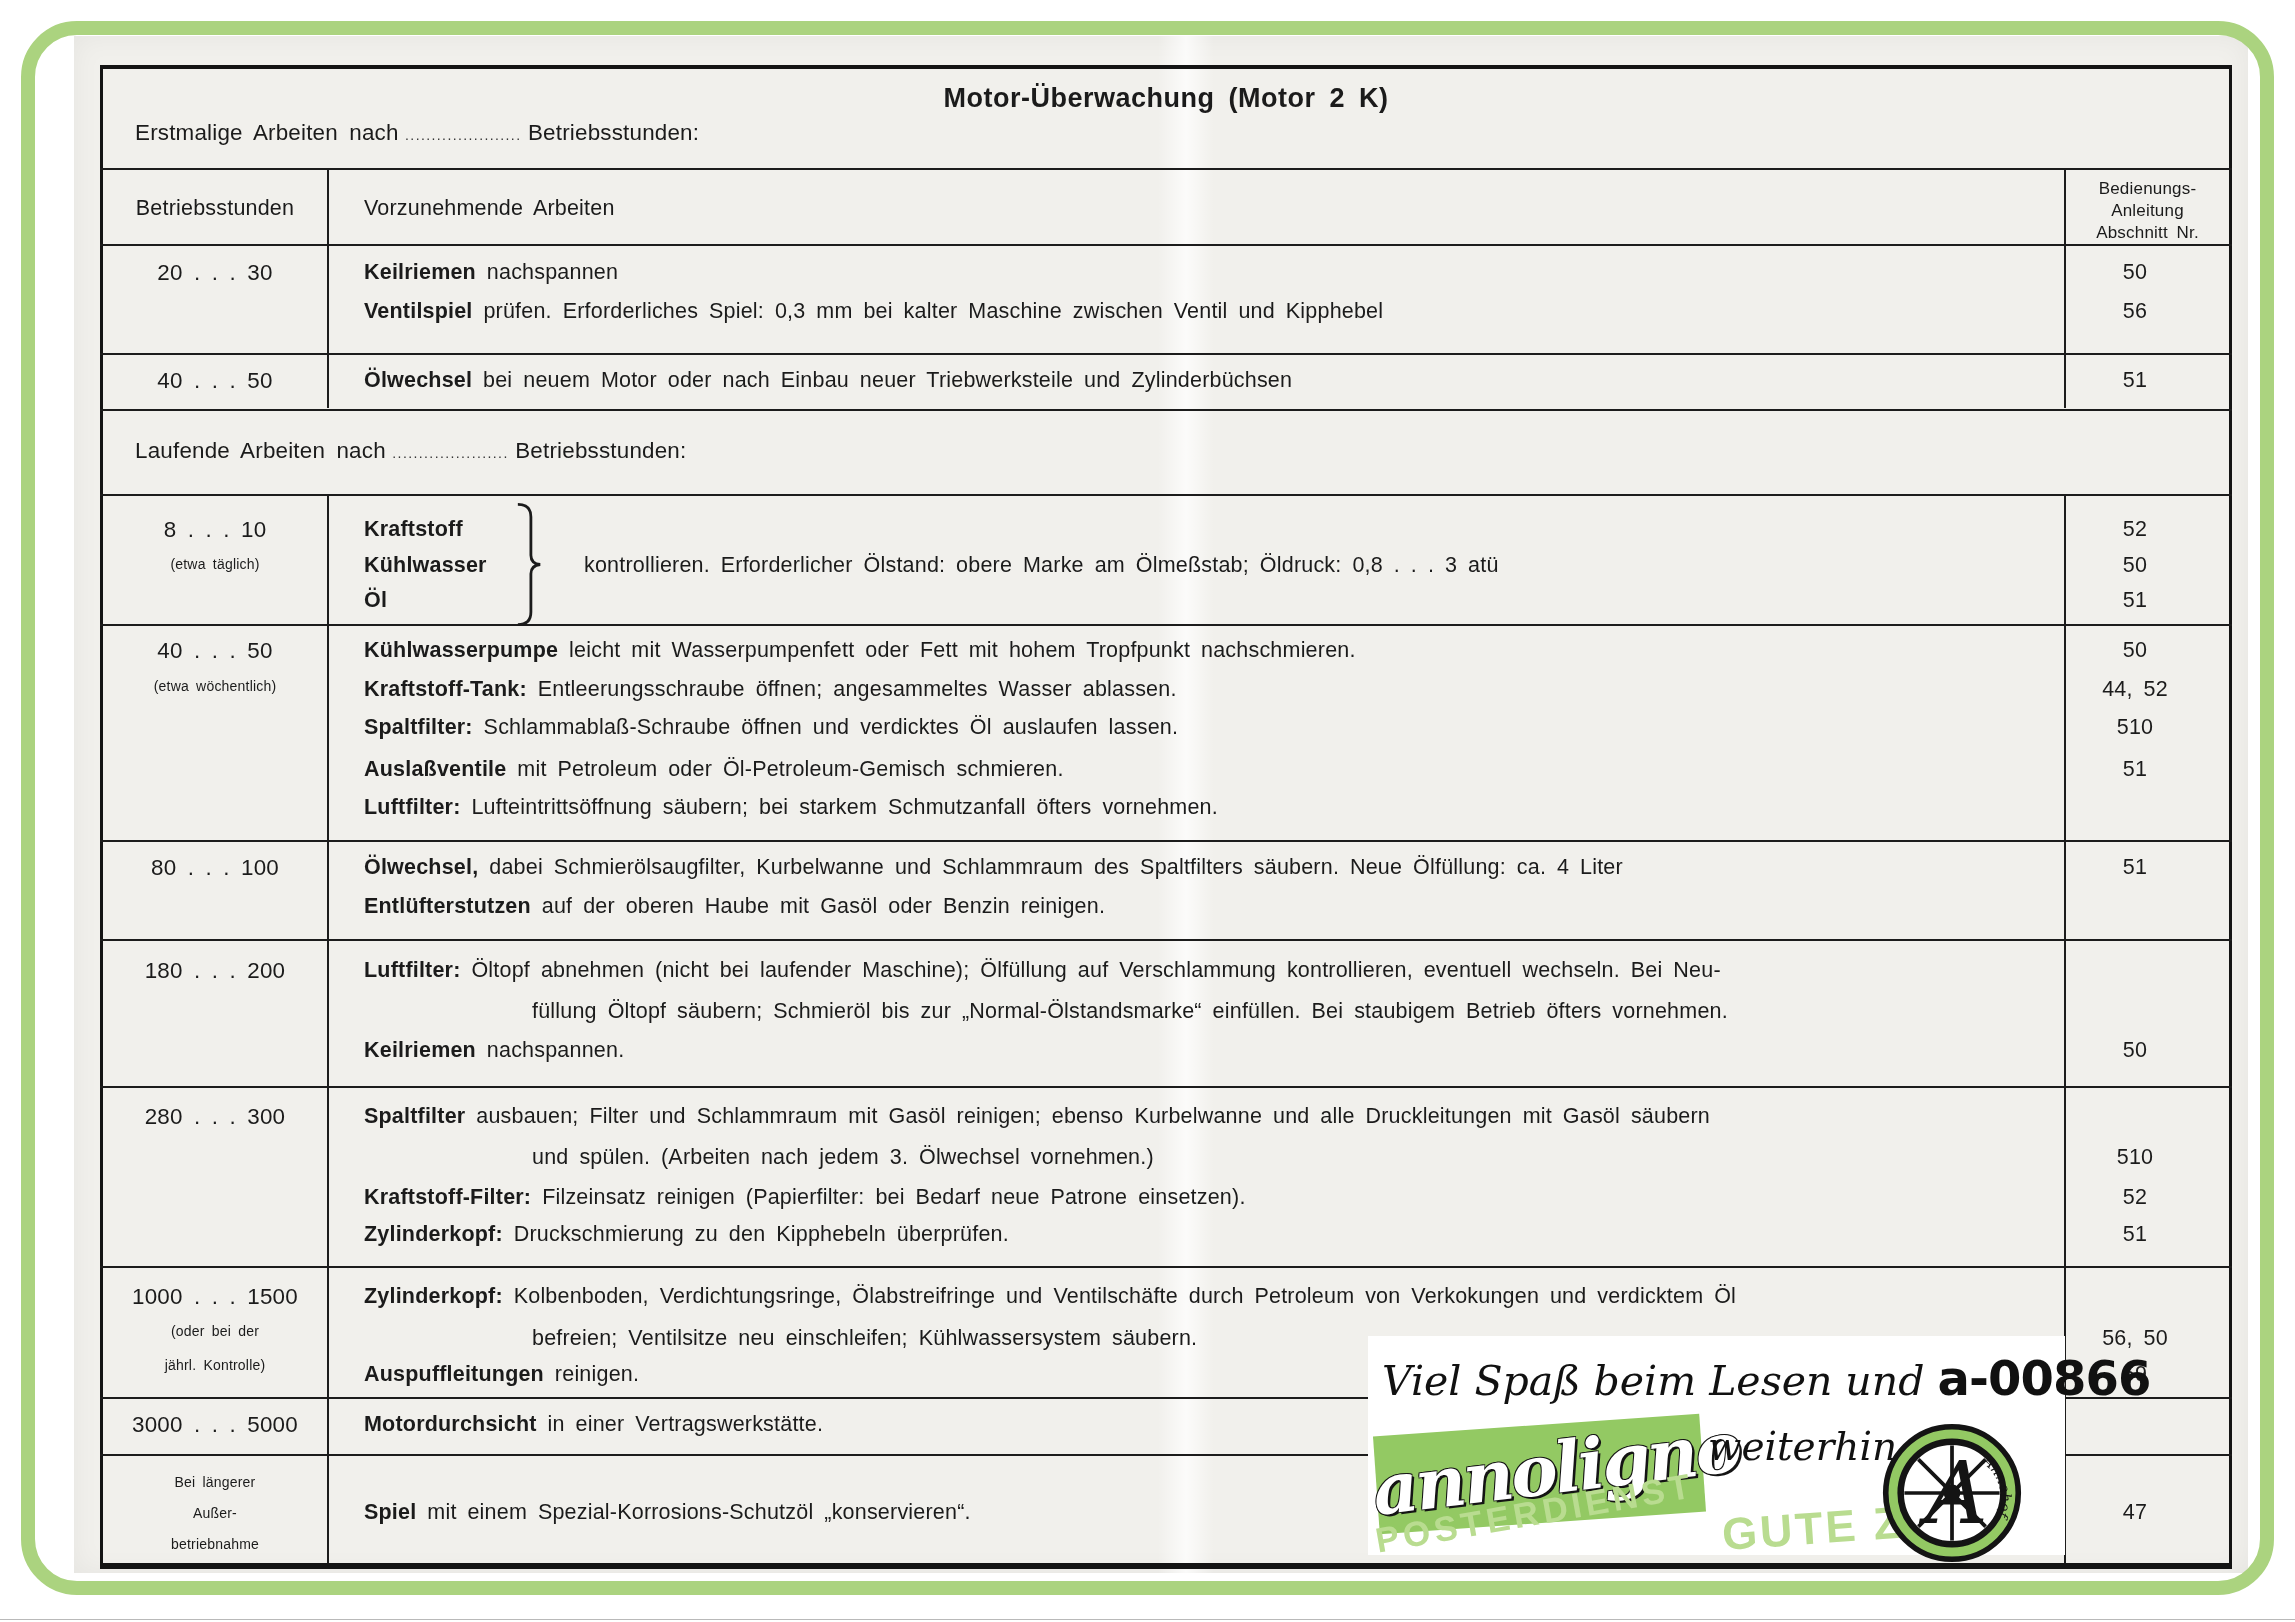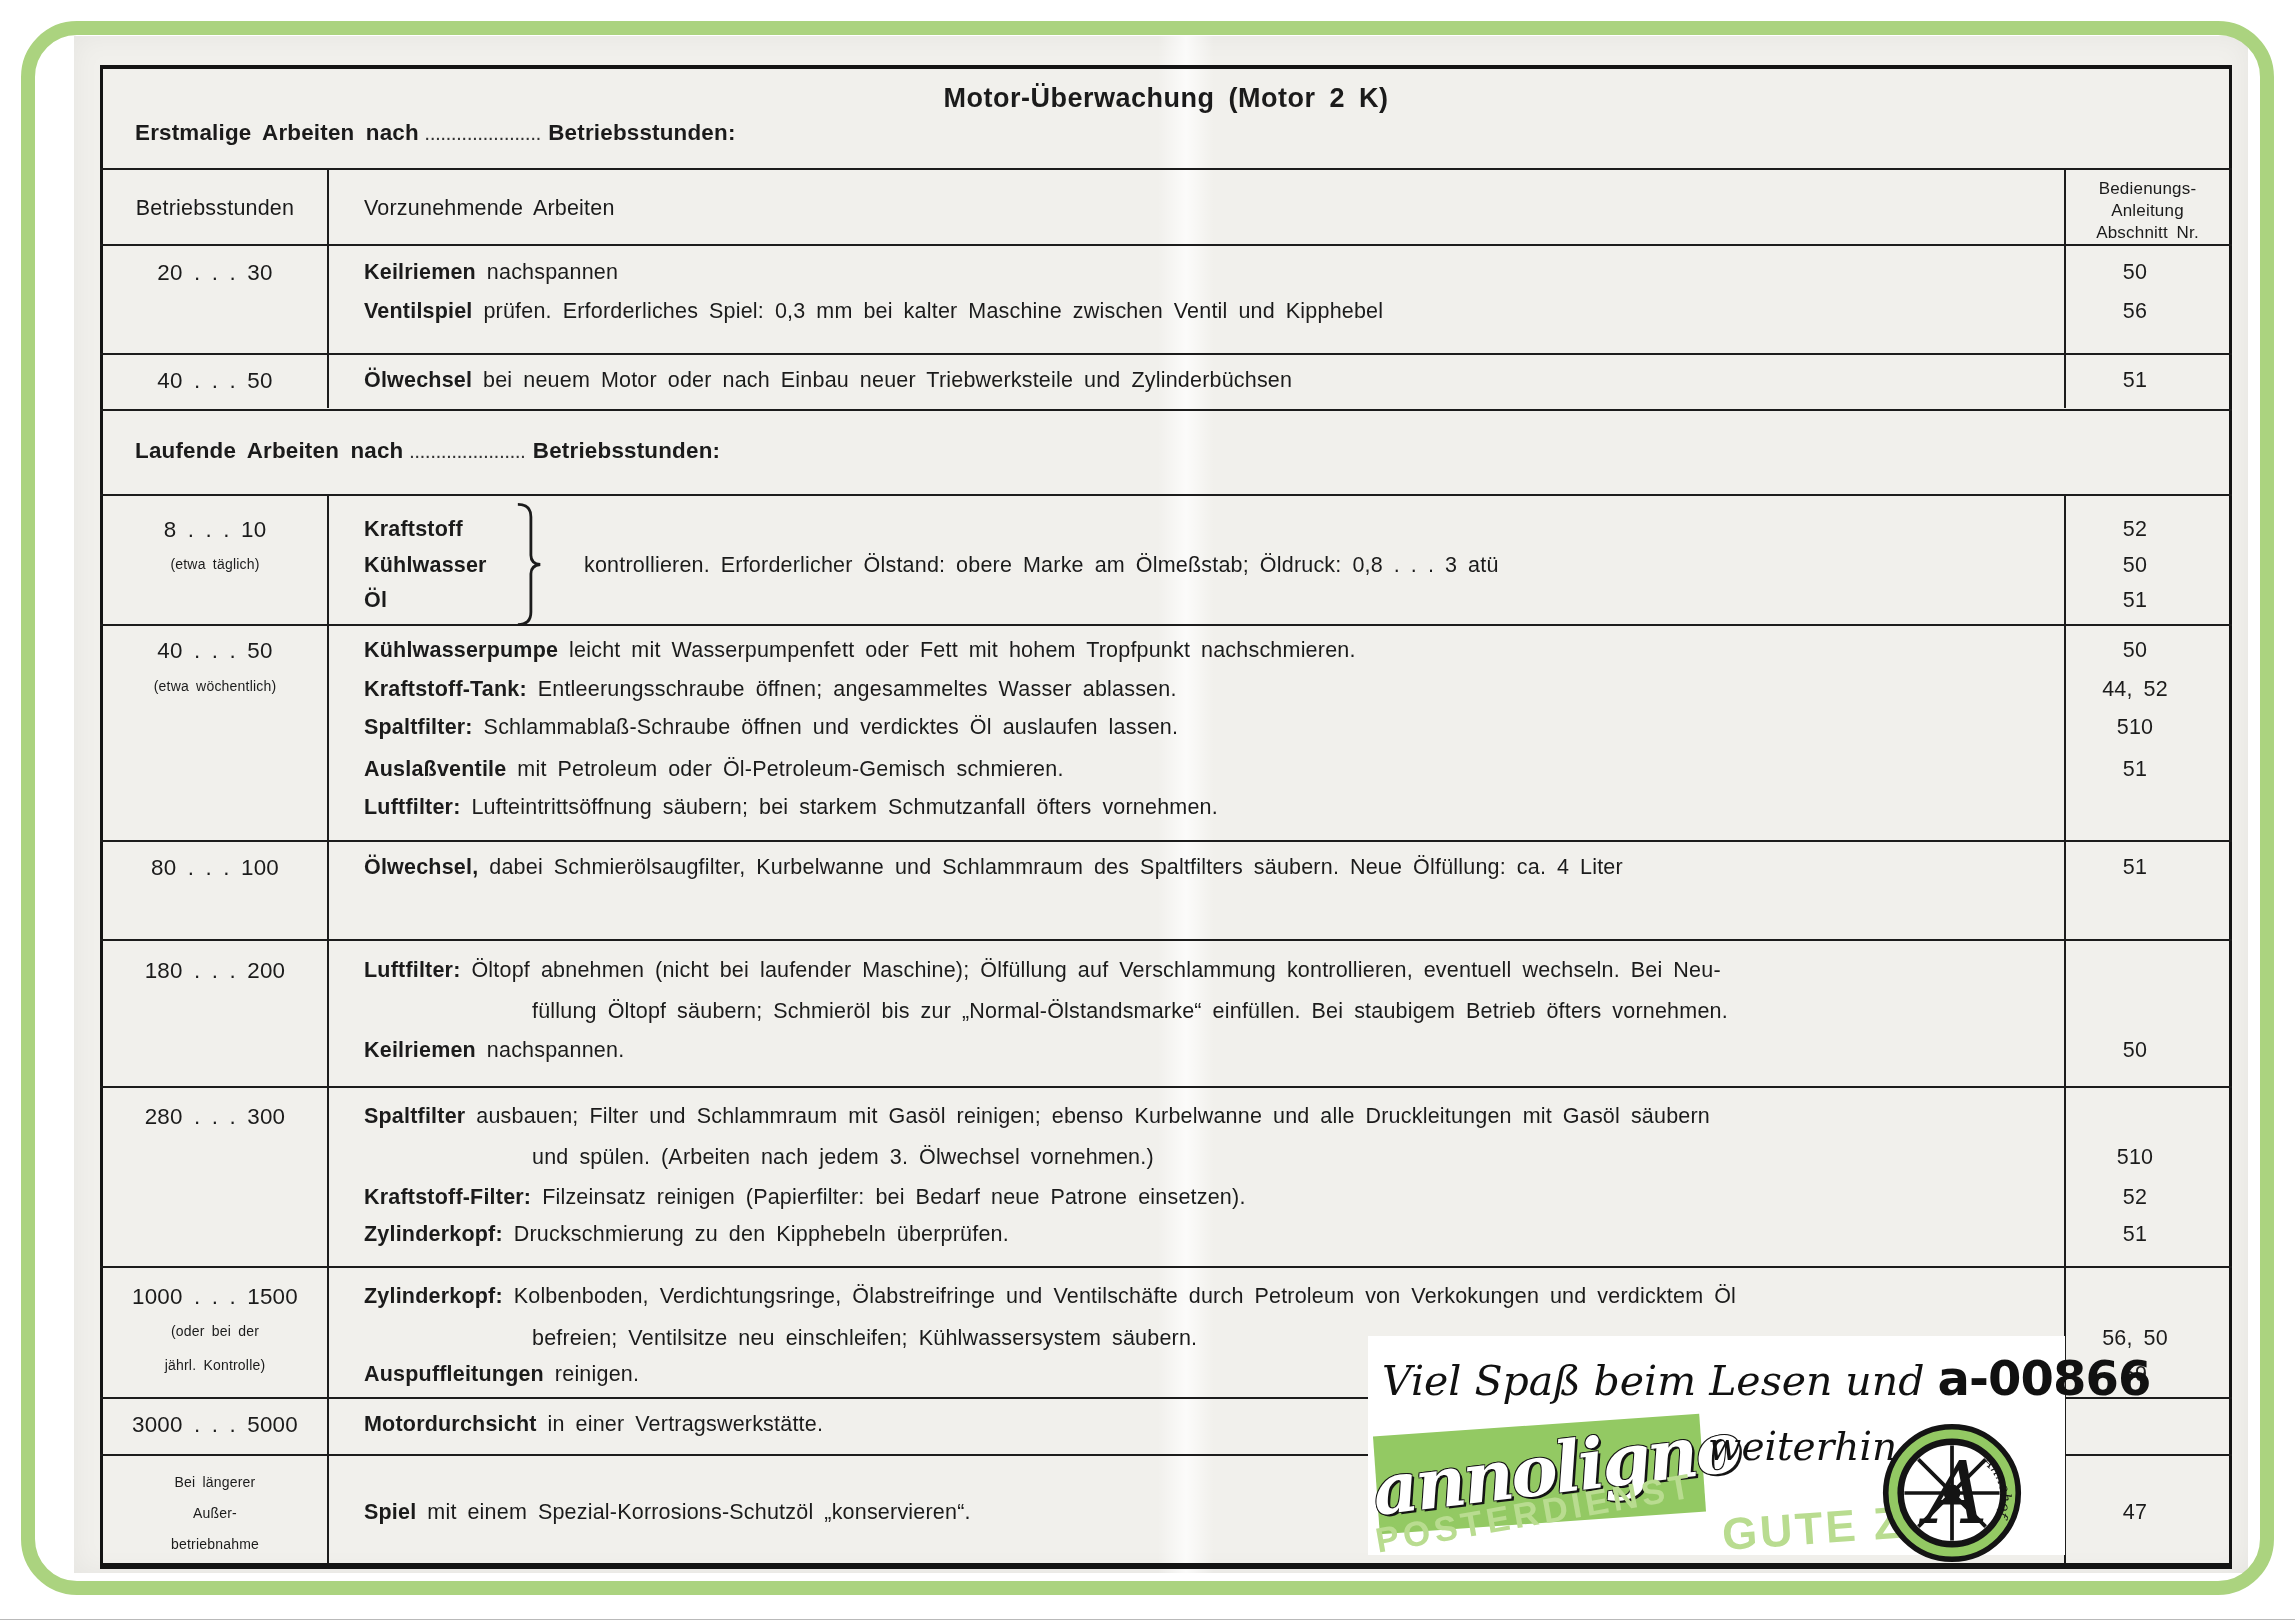--- a/index.html
+++ b/index.html
@@ -22,21 +22,21 @@
   .bleft{position:absolute;left:100px;top:65px;width:2.8px;height:1504px;background:#141414;z-index:1;}
   .bright{position:absolute;left:2229px;top:65px;width:2.8px;height:1504px;background:#141414;z-index:1;}
   
   .ln{position:absolute;white-space:nowrap;font-size:21.5px;line-height:21.5px;transform:translateY(-50%);
       letter-spacing:0.2px;word-spacing:0.22em;color:#1b1b1b;z-index:2;}
   .b{font-weight:bold;}
   .hrs{left:103px;width:224px;text-align:center;font-size:22.4px;}
   .hrs2{font-size:14px;}
   .ref{left:2066px;width:138px;text-align:center;}
   .title{left:100px;width:2132px;text-align:center;font-size:27px;font-weight:bold;letter-spacing:0.5px;}
-  .sect{left:135px;font-size:22.4px;font-weight:bold;}
+  .sect{left:135px;font-size:22.4px;}
   .dots{font-size:14px;letter-spacing:1.4px;color:#333;margin:0 6.5px;}
   .hdr3{left:2066px;width:163px;text-align:center;font-size:17px;line-height:17px;}
   .brace{position:absolute;z-index:2;}
   
   .wm{position:absolute;left:1368px;top:1336px;width:697px;height:219px;background:#ffffff;z-index:5;}
   .wm-line1{position:absolute;left:14px;top:14px;width:668px;
             font-family:"DejaVu Serif",serif;font-style:italic;font-size:41px;white-space:nowrap;color:#111;}
   .wm-code{font-family:"DejaVu Sans",sans-serif;font-style:normal;font-weight:bold;font-size:48px;letter-spacing:-0.9px;}
   .wm-brand{position:absolute;left:8.4px;top:89px;width:327px;height:98px;background:#93c963;transform:rotate(-4deg);}
   .wm-brand-txt{position:absolute;left:-3.7px;top:2.8px;font-family:"DejaVu Serif",serif;font-style:italic;font-weight:bold;
@@ -126,20 +126,21 @@
   <div class="ln ref" style="top:690px">44, 52</div>
   <div class="ln" style="left:364px;top:728px"><span class="b">Spaltfilter:</span><span> Schlammablaß-Schraube öffnen und verdicktes Öl auslaufen lassen.</span></div>
   <div class="ln ref" style="top:728px">510</div>
   <div class="ln" style="left:364px;top:770px"><span class="b">Auslaßventile</span><span> mit Petroleum oder Öl-Petroleum-Gemisch schmieren.</span></div>
   <div class="ln ref" style="top:770px">51</div>
   <div class="ln" style="left:364px;top:808px"><span class="b">Luftfilter:</span><span> Lufteintrittsöffnung säubern;  bei starkem Schmutzanfall öfters vornehmen.</span></div>
 
   <div class="ln hrs" style="top:868px">80 . . . 100</div>
   <div class="ln" style="left:364px;top:868px"><span class="b">Ölwechsel,</span><span> dabei Schmierölsaugfilter, Kurbelwanne und Schlammraum des Spaltfilters säubern. Neue Ölfüllung: ca. 4 Liter</span></div>
   <div class="ln ref" style="top:868px">51</div>
+  <div class="ln" style="left:364px;top:907px"><span class="b">Entlüfterstutzen</span><span> auf der oberen Haube mit Gasöl oder Benzin reinigen.</span></div>
 
   <div class="ln hrs" style="top:971px">180 . . . 200</div>
   <div class="ln" style="left:364px;top:971px"><span class="b">Luftfilter:</span><span> Öltopf abnehmen (nicht bei laufender Maschine);  Ölfüllung auf Verschlammung kontrollieren, eventuell wechseln. Bei Neu-</span></div>
   <div class="ln" style="left:532px;top:1012px">füllung Öltopf säubern; Schmieröl bis zur „Normal-Ölstandsmarke“ einfüllen. Bei staubigem Betrieb öfters vornehmen.</div>
   <div class="ln" style="left:364px;top:1051px"><span class="b">Keilriemen</span><span> nachspannen.</span></div>
   <div class="ln ref" style="top:1051px">50</div>
 
   <div class="ln hrs" style="top:1117px">280 . . . 300</div>
   <div class="ln" style="left:364px;top:1117px"><span class="b">Spaltfilter</span><span> ausbauen; Filter und Schlammraum mit Gasöl reinigen; ebenso Kurbelwanne und alle Druckleitungen mit Gasöl säubern</span></div>
   <div class="ln" style="left:532px;top:1158px">und spülen. (Arbeiten nach jedem 3. Ölwechsel vornehmen.)</div>

